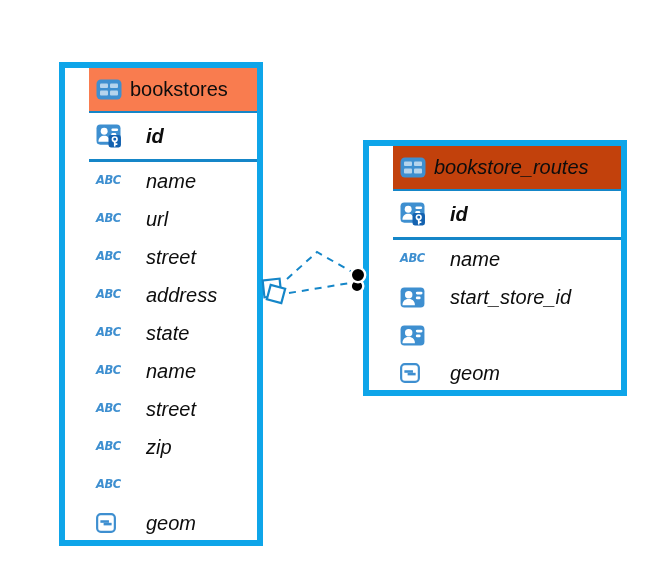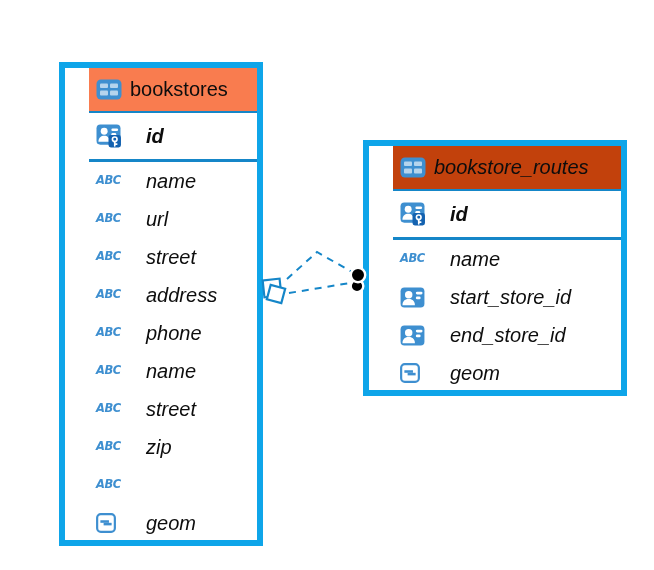--- a/index.html
+++ b/index.html
@@ -96,21 +96,21 @@
         <div class="row">
           <span class="icon-slot">
             <span class="abc">ABC</span>
           </span>
           <span class="col-name">address</span>
         </div>
         <div class="row">
           <span class="icon-slot">
             <span class="abc">ABC</span>
           </span>
-          <span class="col-name">phone</span>
+          <span class="col-name">state</span>
         </div>
         <div class="row">
           <span class="icon-slot">
             <span class="abc">ABC</span>
           </span>
           <span class="col-name">name</span>
         </div>
         <div class="row">
           <span class="icon-slot">
             <span class="abc">ABC</span>
@@ -193,21 +193,20 @@
         <div class="row">
           <span class="icon-slot">
             <svg viewBox="0 0 26 22" width="25" height="21">
               <rect x="0.5" y="0.5" width="25" height="21" rx="4" fill="#3E8FD0"></rect>
               <circle cx="9" cy="8" r="3.9" fill="#fff"></circle>
               <path d="M2.5 19 c0-4.4 3.3-6.6 6.5-6.6 s6.5 2.2 6.5 6.6 z" fill="#fff"></path>
               <rect x="16.5" y="5" width="7" height="2.8" rx="1.4" fill="#fff"></rect>
               <rect x="16.5" y="10" width="5" height="2.8" rx="1.4" fill="#fff"></rect>
             </svg>
           </span>
-          <span class="col-name">end_store_id</span>
         </div>
         <div class="row">
           <span class="icon-slot">
             <svg viewBox="0 0 21 21" width="20" height="20">
               <rect x="1.2" y="1.2" width="18.6" height="18.6" rx="3.8" fill="#fff" stroke="#3E8FD0" stroke-width="2.3"></rect>
               <rect x="4.6" y="7.6" width="9" height="2.7" fill="#3E8FD0"></rect>
               <rect x="8" y="10.3" width="8.4" height="2.7" fill="#3E8FD0"></rect>
             </svg>
           </span>
           <span class="col-name">geom</span>

